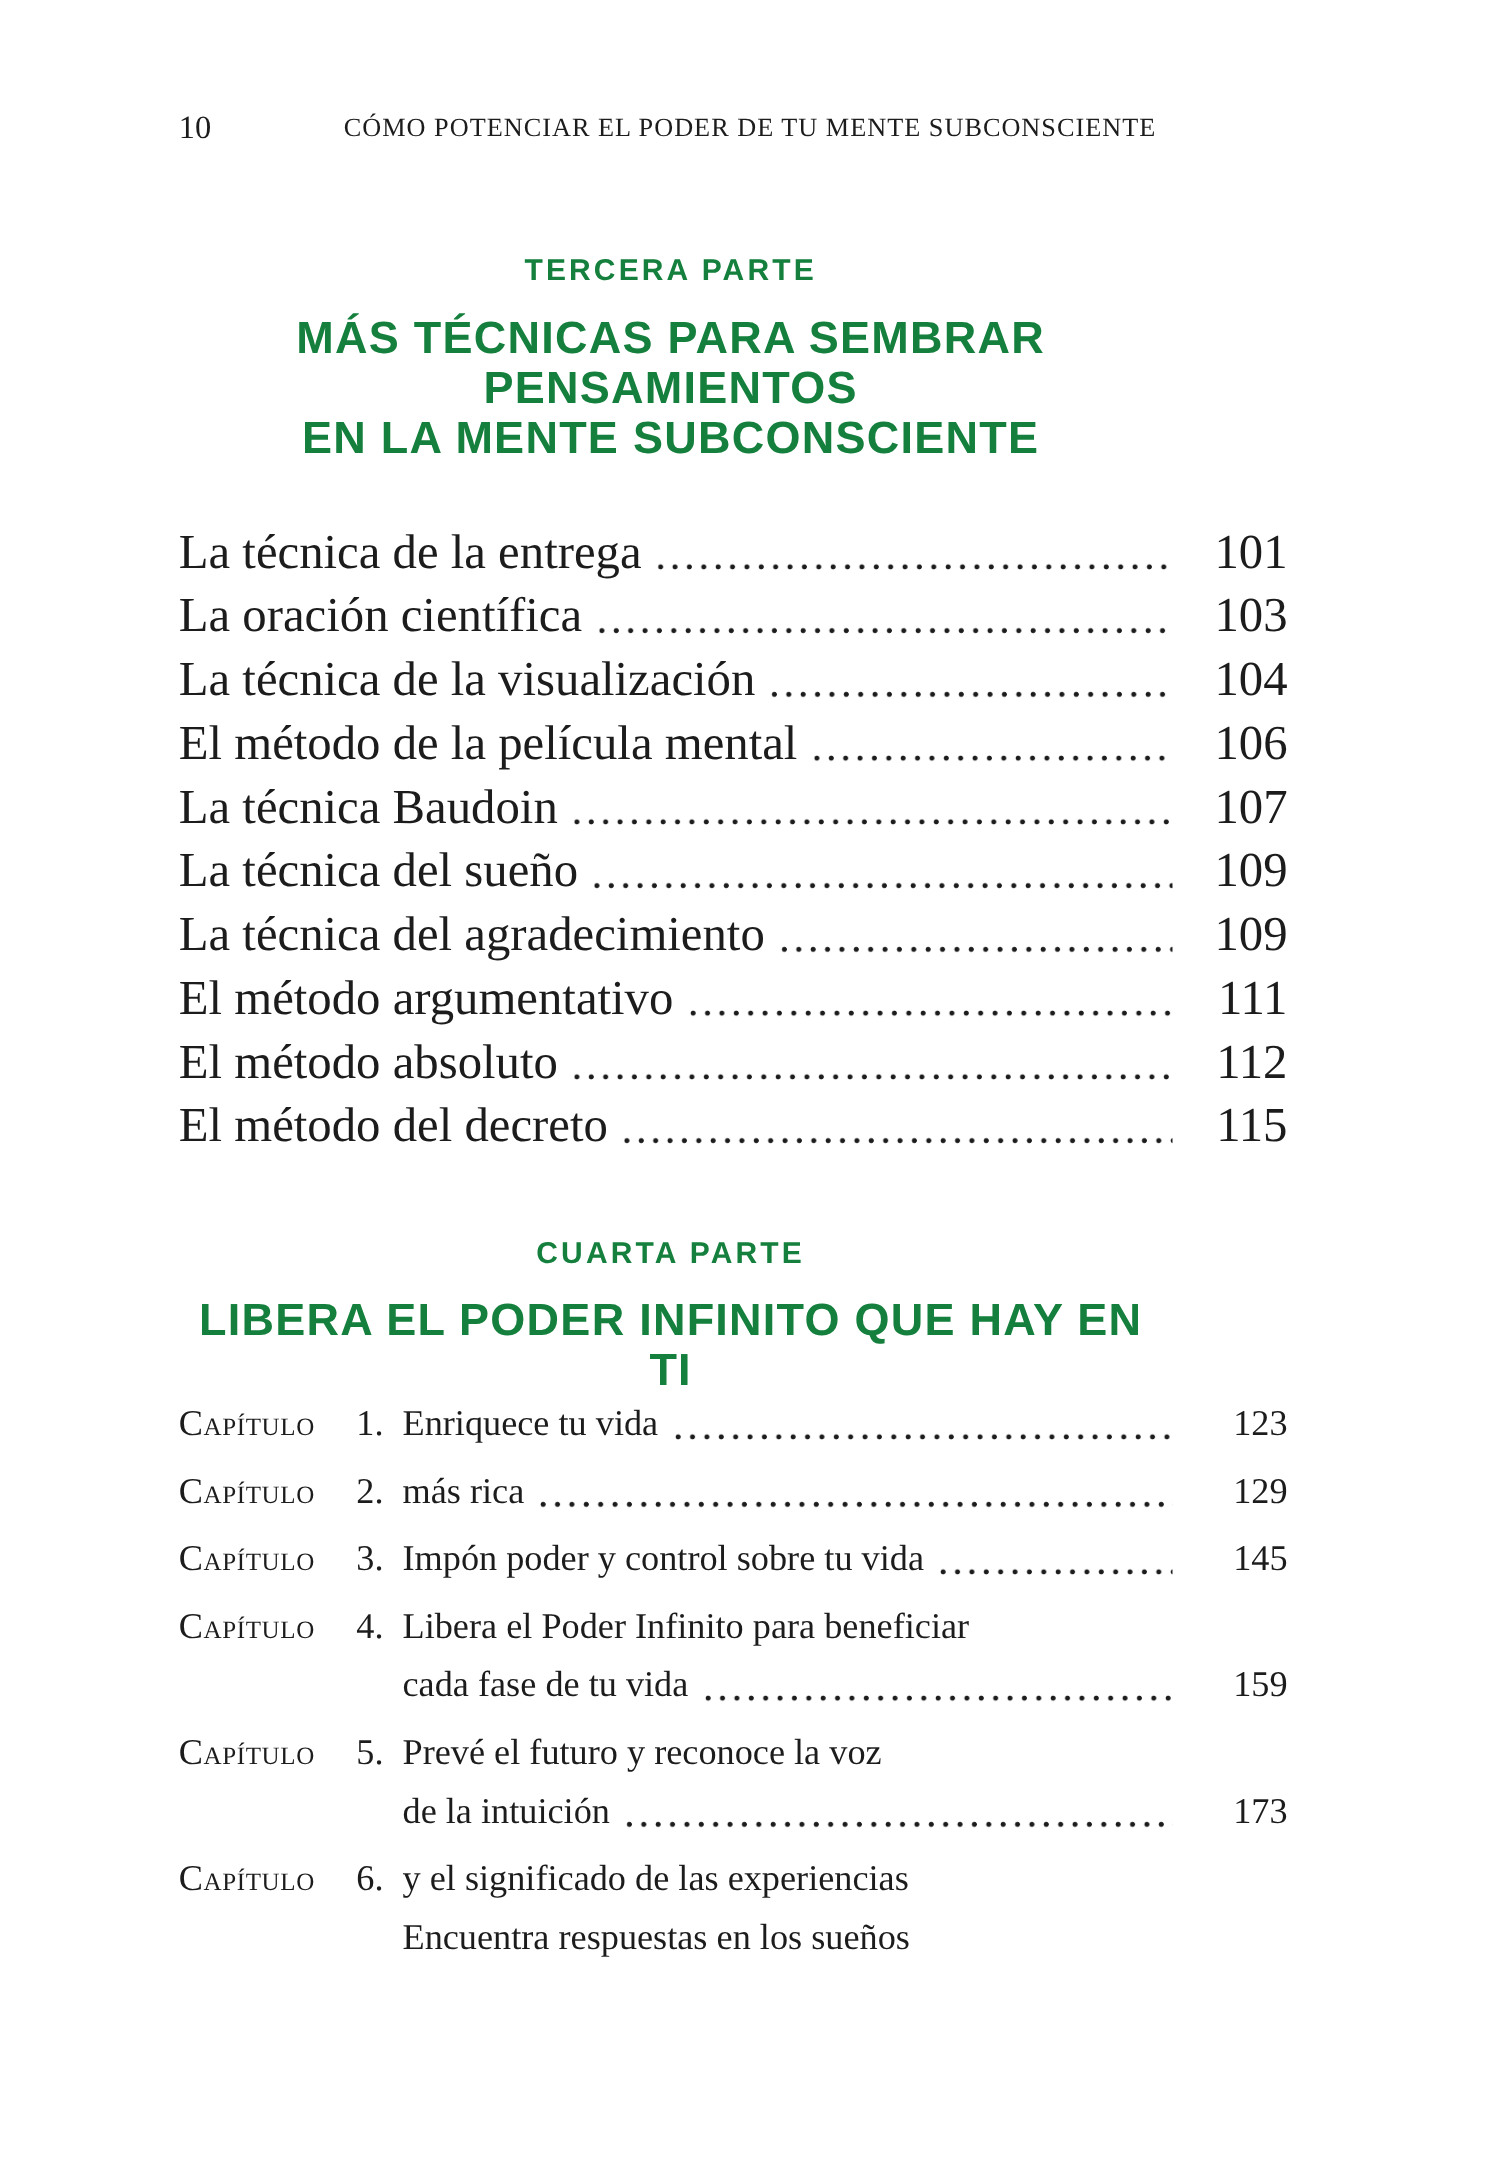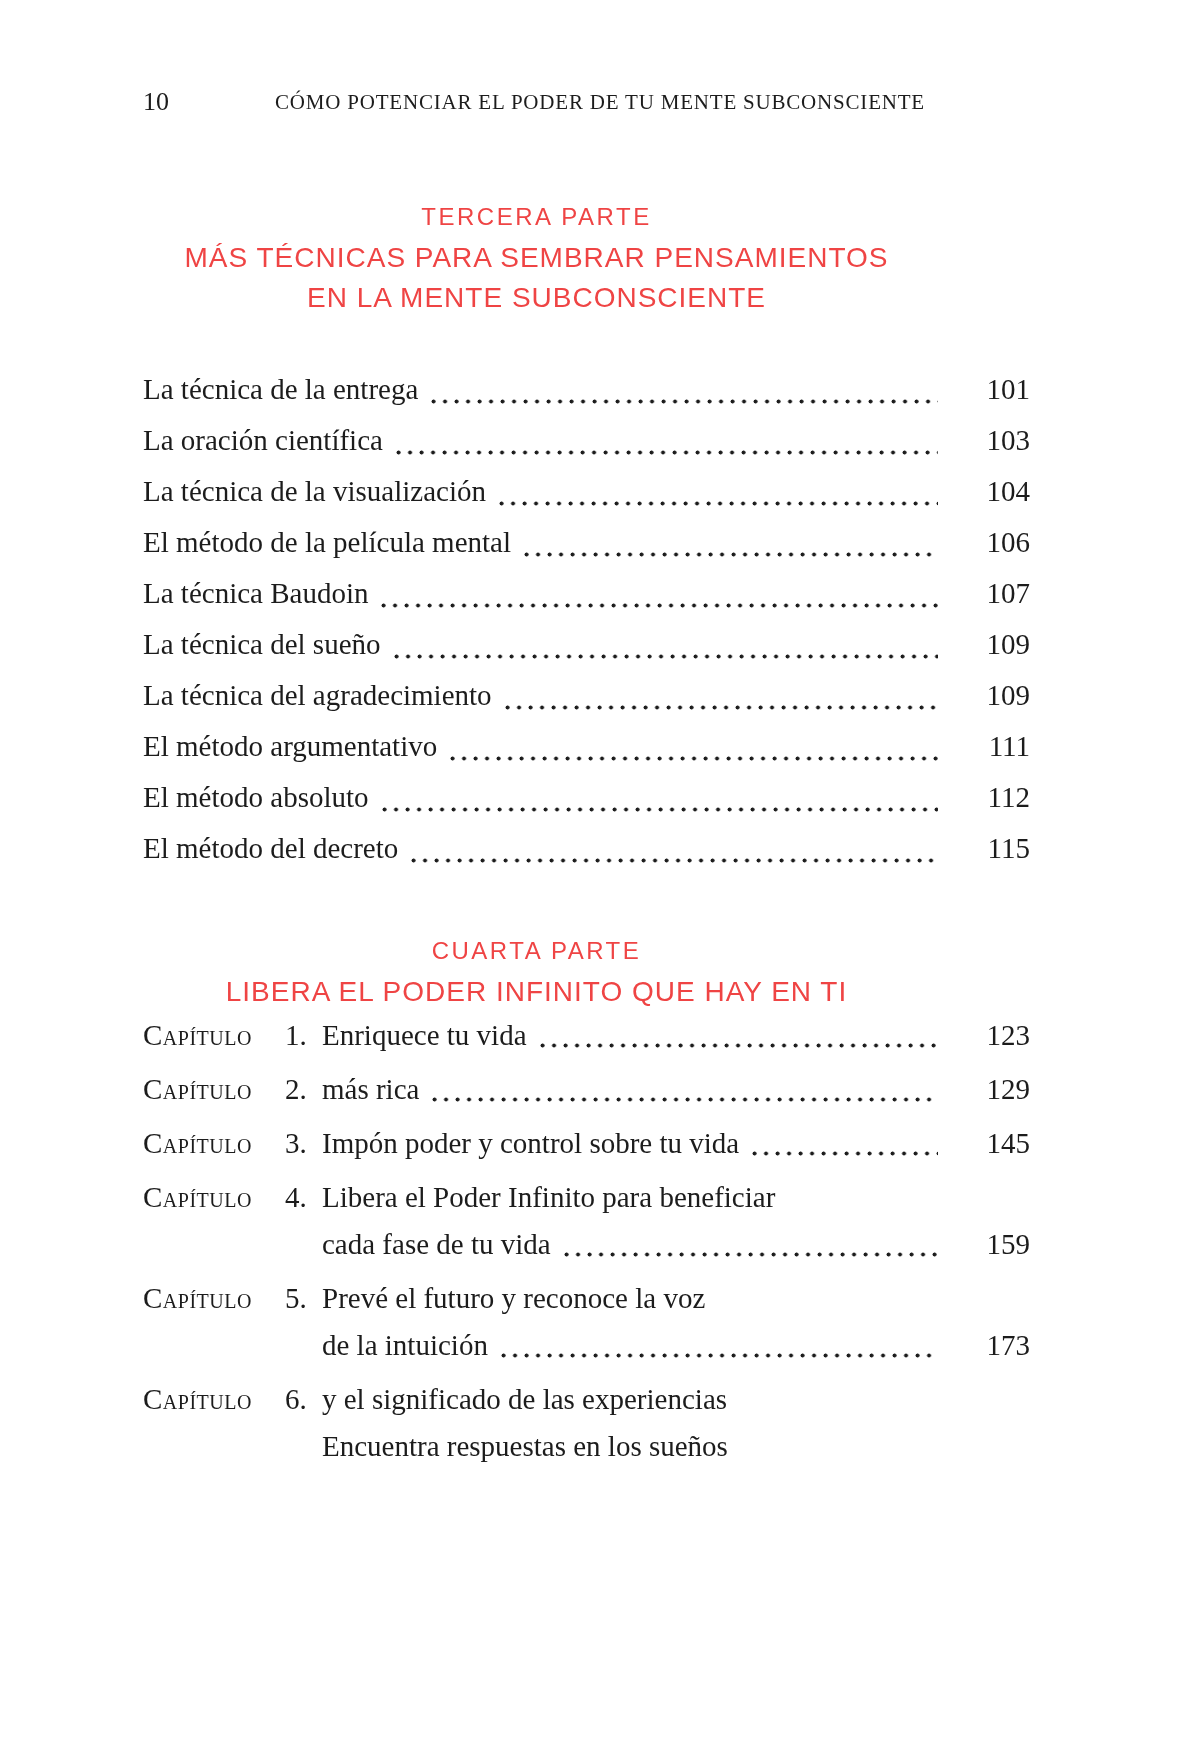--- a/index.html
+++ b/index.html
@@ -47,42 +47,42 @@
   .content {
     position: absolute;
     left: 143px;
     top: 118px;
     width: 887px;
   }
   .section-head {
     text-align: center;
     padding-right: 100px; 
     font-family: "Liberation Sans", sans-serif;
-    font-weight: 400;
-    color: #ef4444;
+    font-weight: 700;
+    color: #15803d;
   }
   .section-head.part3 { margin-top: 84px; }
   .section-head.part4 { margin-top: 62px; }
   .kicker {
     font-size: 24px;
     line-height: 30px;
     letter-spacing: 2.5px;
   }
   .part-title {
-    font-size: 28px;
+    font-size: 36px;
     line-height: 40px;
     letter-spacing: 1px;
-    margin-top: 6px;
+    margin-top: 18px;
   }
   
   .toc-list { margin-top: 46px; }
   .toc-row {
     display: flex;
     line-height: 51px;
-    font-size: 29px;
+    font-size: 39px;
   }
   .toc-title { white-space: nowrap; }
   .leader {
     flex: 1 1 auto;
     align-self: flex-end;
     height: 5px;
     min-width: 24px;
     margin: 0 30px 11px 13px;
     background-image: radial-gradient(circle at 2.5px 2.5px, #1c1c1c 1.7px, transparent 2.3px);
     background-size: 11.5px 5px;

